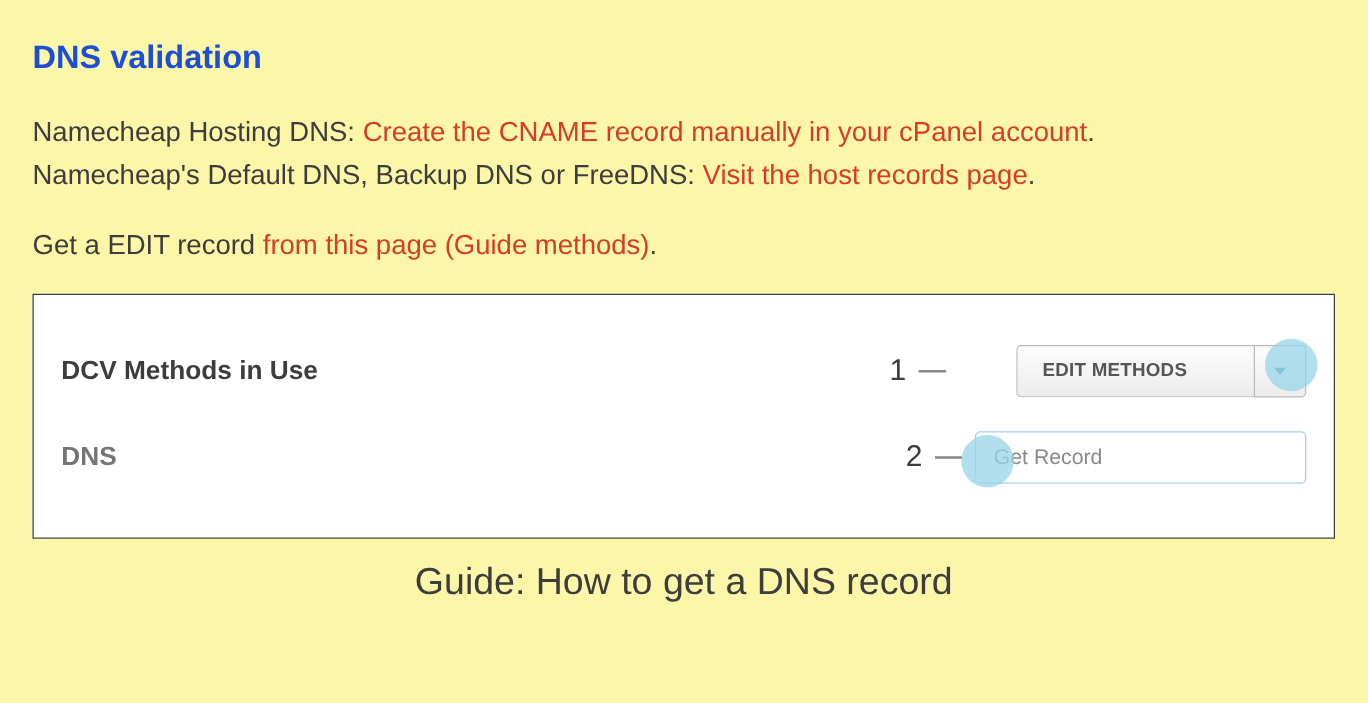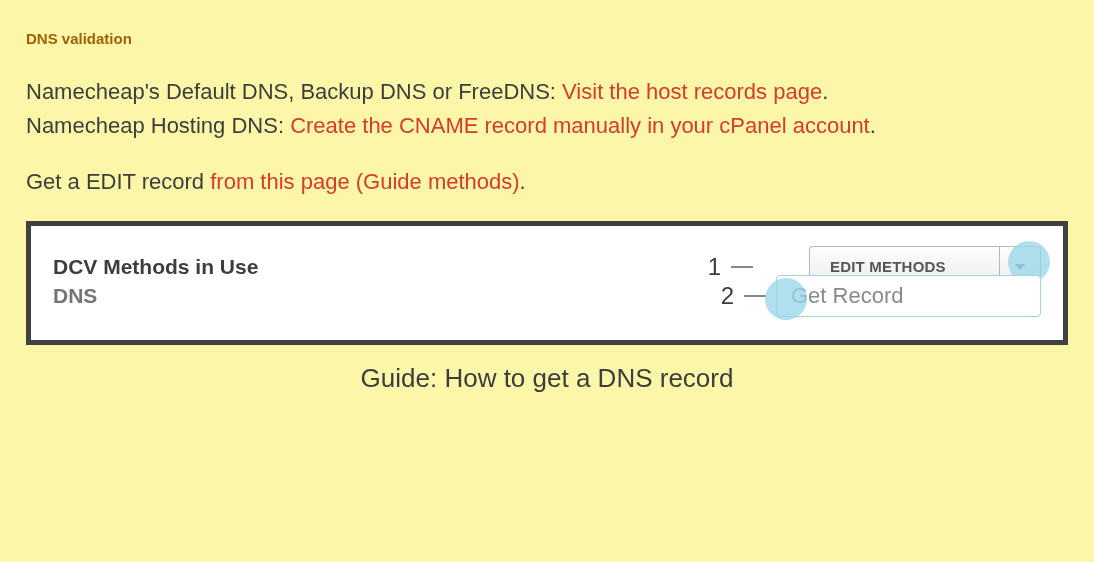--- a/index.html
+++ b/index.html
@@ -9,45 +9,45 @@
     }
     body {
       background-color: #fcf6a8;
       font-family: -apple-system, BlinkMacSystemFont, "Segoe UI", Helvetica, Arial, sans-serif;
       width: 1094px;
       height: 562px;
       padding: 30px 26px 10px 26px;
       color: #3d3d3d;
     }
     .heading {
-      font-size: 15px;
-      font-weight: 700;
-      color: #a16207;
+      font-size: 26px;
+      font-weight: 700;
+      color: #1d4ed8;
       margin-bottom: 28px;
     }
     .para {
       font-size: 22px;
       line-height: 1.55;
       color: #3d3d3d;
       margin-bottom: 22px;
     }
     .line {
       display: block;
     }
     .link {
       color: #d43c2b;
       text-decoration: none;
     }
     .panel {
       background: #ffffff;
-      border: 5px solid #404040;
+      border: 1px solid #404040;
       padding: 26px 22px 30px 22px;
       margin-top: 8px;
       position: relative;
-      height: 124px;
+      height: 196px;
     }
     .panel-row {
       display: flex;
       align-items: center;
       justify-content: space-between;
       height: 50%;
     }
     .panel-left {
       font-size: 21px;
       color: #3d3d3d;
@@ -127,46 +127,46 @@
     }
     .dropdown-item {
       background: #ffffff;
       border: 1px solid #a8cfe2;
       border-radius: 4px;
       height: 42px;
       min-width: 265px;
       display: flex;
       align-items: center;
       padding: 0 14px;
-      font-size: 22px;
+      font-size: 17px;
       color: #8a8a8a;
       position: relative;
     }
     .hint-dot.item-dot {
       left: -12px;
       top: 2px;
     }
     .caption {
       text-align: center;
-      font-size: 26px;
+      font-size: 30px;
       color: #3d3d3d;
       margin-top: 18px;
     }
   </style>
 </head>
 <body>
 
 <h3 class="heading">DNS validation</h3>
 
 <p class="para">
   <span class="line">
-    <span>Namecheap's Default DNS, Backup DNS or FreeDNS: </span><a href="#" class="link">Visit the host records page</a><span>.</span>
+    <span>Namecheap Hosting DNS: </span><a href="#" class="link">Create the CNAME record manually in your cPanel account</a><span>.</span>
   </span>
   <span class="line">
-    <span>Namecheap Hosting DNS: </span><a href="#" class="link">Create the CNAME record manually in your cPanel account</a><span>.</span>
+    <span>Namecheap's Default DNS, Backup DNS or FreeDNS: </span><a href="#" class="link">Visit the host records page</a><span>.</span>
   </span>
 </p>
 
 <p class="para">
   <span>Get a EDIT record </span><a href="#" class="link">from this page (Guide methods)</a><span>.</span>
 </p>
 
 <div class="panel">
   <div class="panel-row">
     <div class="panel-left bold">DCV Methods in Use</div>

